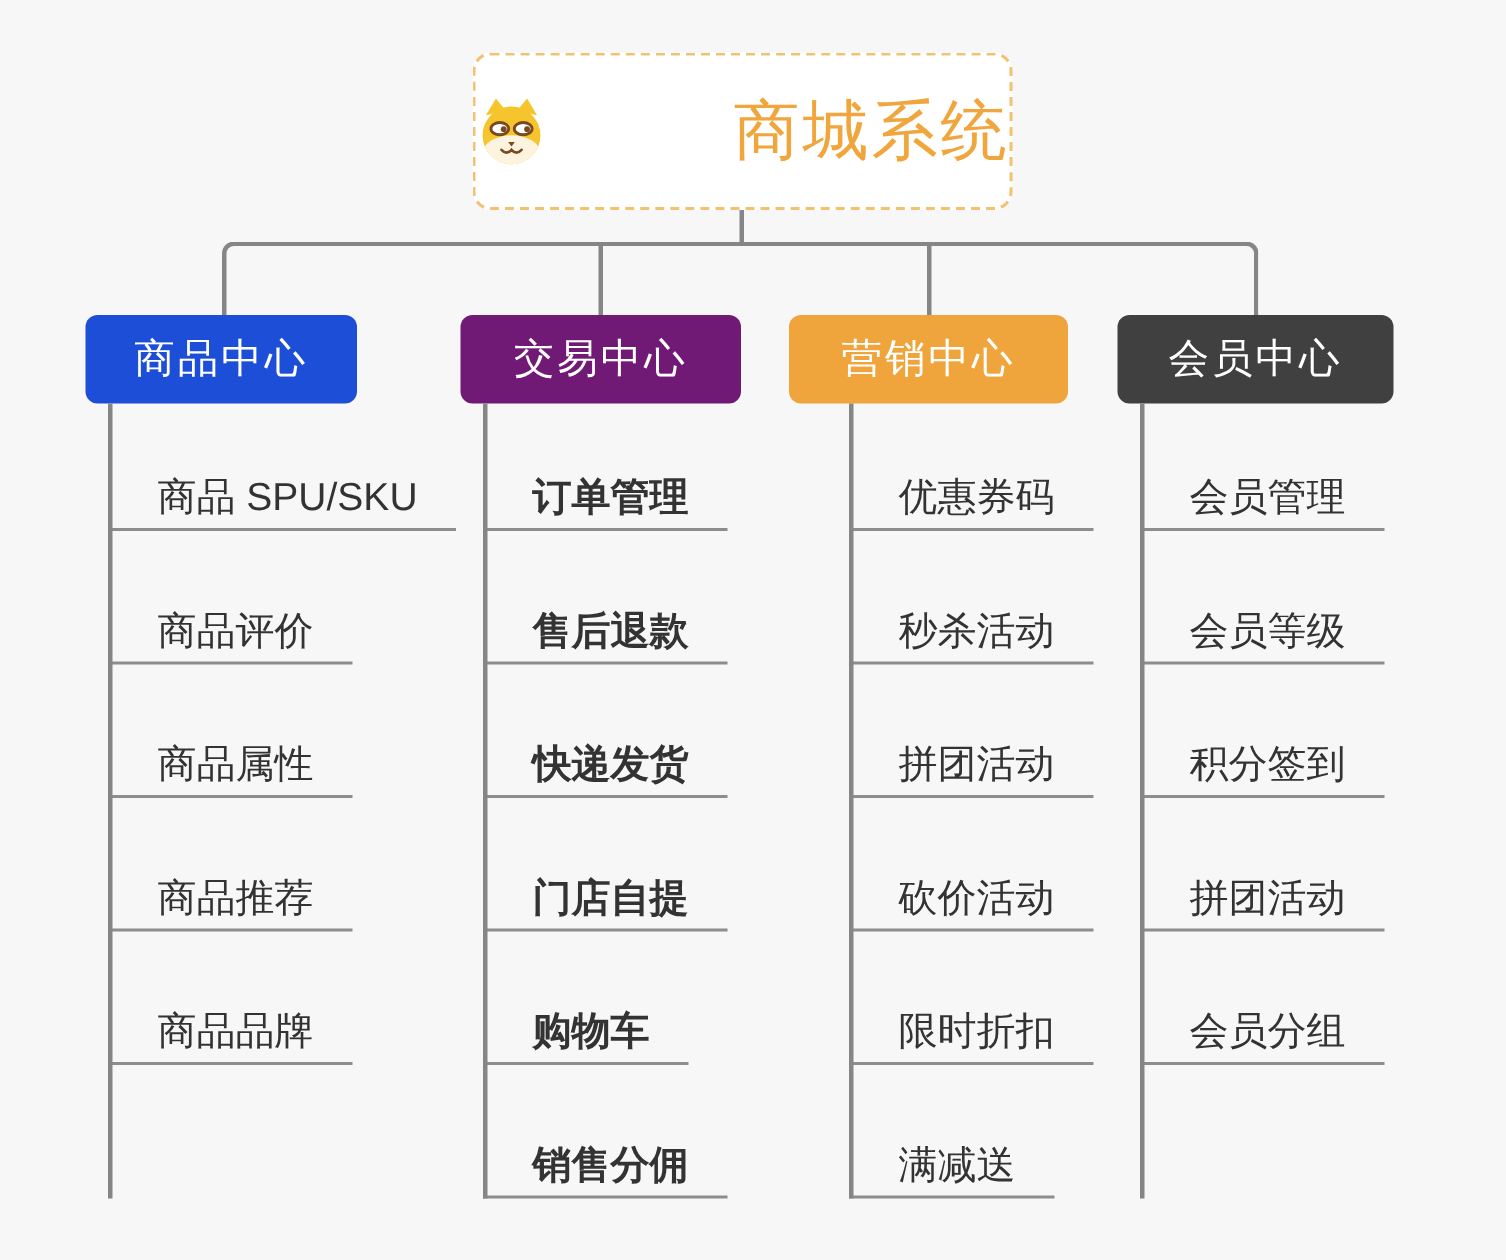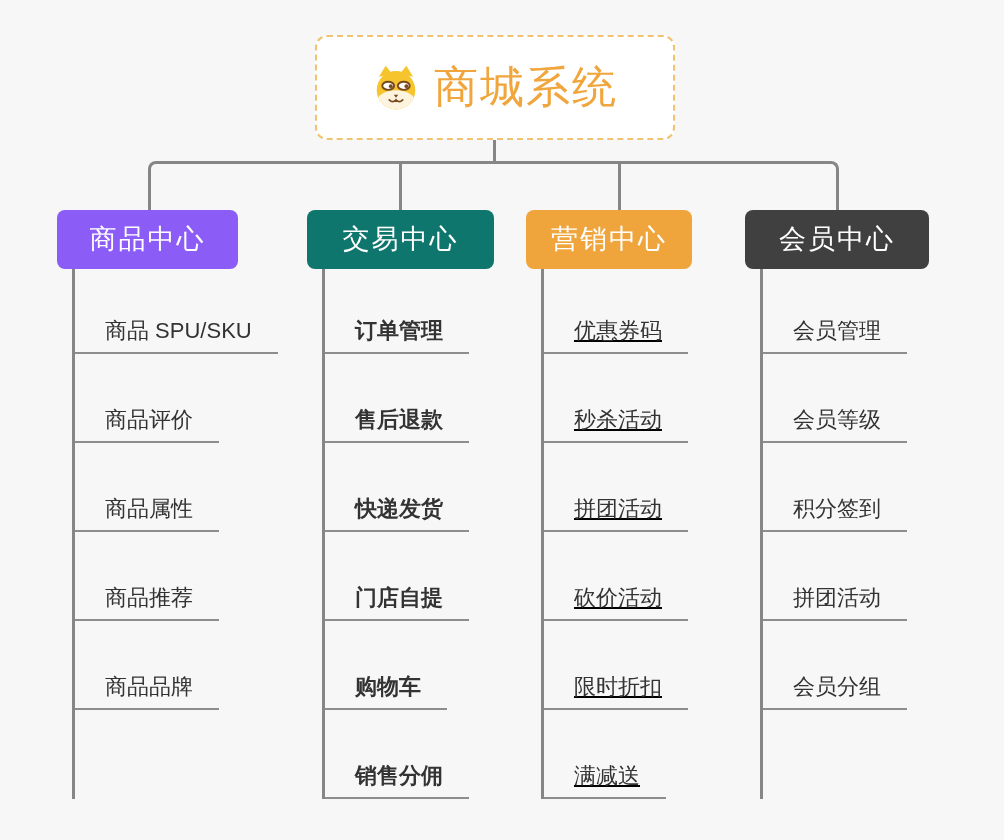--- a/index.html
+++ b/index.html
@@ -12,21 +12,21 @@
     overflow: hidden;
   }
 
   
   .root {
     position: absolute; left: 315px; top: 35px;
     width: 360px; height: 105px;
     background: #ffffff;
     border: 2px dashed #f2c272;
     border-radius: 12px;
-    display: flex; align-items: center; justify-content: center;
+    display: flex; align-items: center; justify-content: space-between;
     gap: 14px;
   }
   .root-title {
     font-size: 44px;
     color: #f0a63c;
     letter-spacing: 2px;
     white-space: nowrap;
   }
   .root-icon svg { display: block; }
 
@@ -57,42 +57,42 @@
     border-radius: 8px;
     color: #ffffff;
     font-size: 27px;
     line-height: 59px;
     text-align: center;
     letter-spacing: 2px;
     cursor: default;
   }
   .hdr.h0 { left: 57px;  width: 181px; }
   .hdr.h1 { left: 307px; width: 187px; }
-  .hdr.h2 { left: 526px; width: 166px; }
+  .hdr.h2 { left: 526px; width: 186px; }
   .hdr.h3 { left: 745px; width: 184px; }
 
   
   .col { position: absolute; top: 269px; padding-top: 47px; }
   .col.c0 { left: 72px; }
   .col.c1 { left: 322px; font-weight: bold; }
-  .col.c2 { left: 541px; text-decoration: underline; }
+  .col.c2 { left: 566px; }
   .col.c3 { left: 760px; }
   .col::before {              
     content: "";
     position: absolute; left: 0; top: 0;
     width: 3px; height: 530px;
     background: #868686;
   }
   .leaf {
     display: table;
     white-space: nowrap;
     margin: 0 0 51px 0;
     padding: 0 26px 6px 33px;
     border-bottom: 2px solid #8d8d8d;
-    font-size: 22px;
+    font-size: 26px;
     line-height: 30px;
     color: #333333;
   }
   .leaf:last-child { margin-bottom: 0; }
 </style>
 </head>
 <body>
 
 <div class="root">
   <span class="root-icon">
@@ -115,22 +115,22 @@
     </svg>
   </span>
   <span class="root-title" style="color: rgb(240, 166, 60);">商城系统</span>
 </div>
 
 <div class="stem"></div>
 <div class="bracket"></div>
 <div class="drop d1"></div>
 <div class="drop d2"></div>
 
-<div class="hdr h0" style="background: #8b5cf6;">商品中心</div>
-<div class="hdr h1" style="background: #0f766e;">交易中心</div>
+<div class="hdr h0" style="background: #1d4ed8;">商品中心</div>
+<div class="hdr h1" style="background: #701a75;">交易中心</div>
 <div class="hdr h2" style="background: rgb(239, 165, 60);">营销中心</div>
 <div class="hdr h3" style="background: #404040;">会员中心</div>
 
 <div class="col c0">
   <div class="leaf">商品 SPU/SKU</div>
   <div class="leaf">商品评价</div>
   <div class="leaf">商品属性</div>
   <div class="leaf">商品推荐</div>
   <div class="leaf">商品品牌</div>
 </div>

